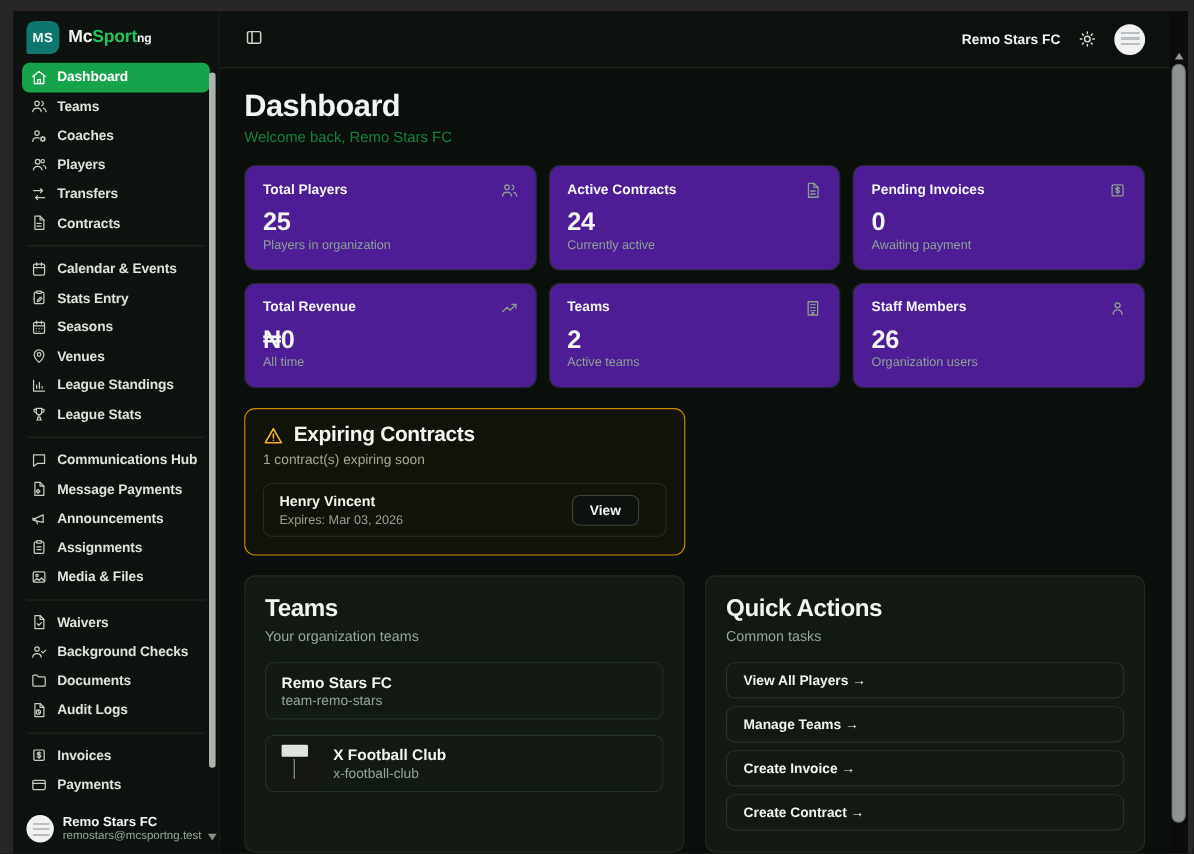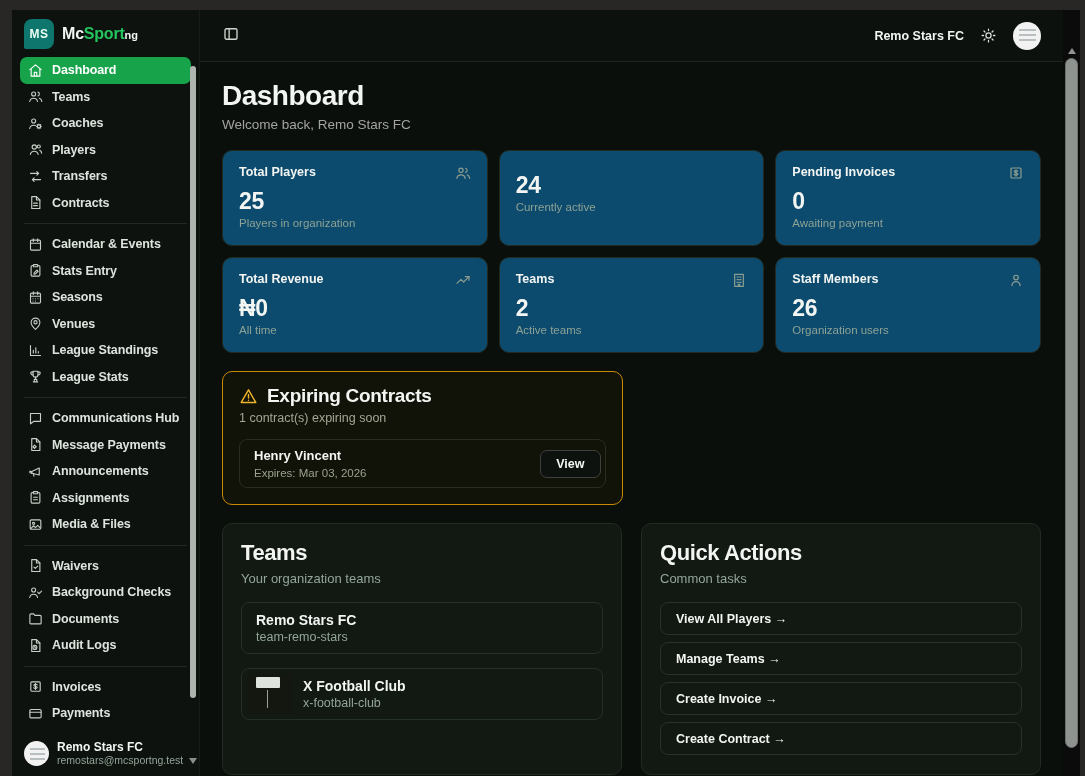--- a/index.html
+++ b/index.html
@@ -49,38 +49,38 @@
   .tb-toggle { width:22px; height:22px; color:#cfd6cf; cursor:pointer; display:flex; }
   .tb-toggle svg { width:18px; height:18px; }
   .tb-right { margin-left:auto; display:flex; align-items:center; gap:16px; }
   .tb-org { font-size:12.5px; font-weight:800; }
   .tb-sun { width:17px; height:17px; color:#d8ded8; cursor:pointer; display:flex; }
   .tb-sun svg { width:17px; height:17px; }
   .av-tb { width:28px; height:28px; cursor:pointer; }
 
   .content { flex:1; padding:12px 22px 0 22px; overflow:hidden; }
   .page-title { font-size:28px; font-weight:800; letter-spacing:-.5px; margin-top:6px; }
-  .page-sub { font-size:13.5px; color:#a3a3a3; margin:5px 0 18px 0; }
+  .page-sub { font-size:13.5px; color:#15803d; margin:5px 0 18px 0; }
 
   .stats-grid { display:grid; grid-template-columns:repeat(3,1fr); gap:11px; margin-bottom:18px; }
-  .stat-card { background:#0c4a6e; border:1px solid #212b22; border-radius:10px; height:96px; padding:14px 16px; }
+  .stat-card { background:#4c1d95; border:1px solid #212b22; border-radius:10px; height:96px; padding:14px 16px; }
   .stat-top { display:flex; align-items:flex-start; justify-content:space-between; }
   .stat-title { font-size:12.5px; font-weight:700; }
   .stat-icon { width:16px; height:16px; color:#8b9d90; display:flex; }
   .stat-icon svg { width:16px; height:16px; }
   .stat-value { font-size:23px; font-weight:800; margin-top:7px; letter-spacing:-.3px; }
   .stat-caption { font-size:11.5px; color:#8da295; margin-top:2px; }
 
   .expiring-card { width:calc(50% - 9px); background:#111308; border:1px solid #ca8a04; border-radius:10px; padding:13px 16px 16px 16px; margin-bottom:18px; }
   .exp-title-row { display:flex; align-items:center; gap:9px; }
   .warn-icon { width:19px; height:19px; color:#f0b429; display:flex; }
   .warn-icon svg { width:19px; height:19px; }
   .exp-title { font-size:19px; font-weight:800; letter-spacing:-.3px; }
   .exp-sub { font-size:12.5px; color:#a4a794; margin-top:4px; }
-  .expiring-item { margin-top:14px; border:1px solid #2b2c20; border-radius:8px; padding:8px 4px 8px 14px; display:flex; align-items:center; }
+  .expiring-item { margin-top:14px; border:1px solid #2b2c20; border-radius:8px; padding:8px 24px 8px 14px; display:flex; align-items:center; }
   .item-name { font-size:13px; font-weight:800; }
   .item-sub { font-size:11.5px; color:#9aa28f; margin-top:4px; }
   .view-btn { margin-left:auto; background:#0e120e; color:#f2f5f2; border:1px solid #3d423c; border-radius:7px;
               font-family:inherit; font-size:12.5px; font-weight:800; padding:6px 15px; cursor:pointer; }
 
   .bottom-grid { display:grid; grid-template-columns:1fr 1fr; gap:19px; }
   .panel { background:#121812; border:1px solid #212b22; border-radius:10px; height:252px; padding:16px 18px; }
   .panel-title { font-size:22px; font-weight:800; letter-spacing:-.4px; }
   .panel-sub { font-size:13px; color:#93a79a; margin-top:5px; }
 
@@ -391,20 +391,30 @@
                   <path d="M2.8 20c.4-3.4 3-5.3 6.2-5.3s5.8 1.9 6.2 5.3"></path>
                   <path d="M15.8 4.9a3.2 3.2 0 0 1 0 6.2"></path>
                   <path d="M18.2 14.9c2.3.7 3.6 2.5 3.9 5.1"></path>
                 </svg>
               </span>
             </div>
             <div class="stat-value">25</div>
             <div class="stat-caption">Players in organization</div>
           </div>
           <div class="stat-card">
+            <div class="stat-top">
+              <span class="stat-title">Active Contracts</span>
+              <span class="stat-icon">
+                <svg viewBox="0 0 24 24" fill="none" stroke="currentColor" stroke-width="1.8" stroke-linecap="round" stroke-linejoin="round">
+                  <path d="M6 2.5h7.5L19 8v13.5H6z"></path>
+                  <path d="M13.5 2.5V8H19"></path>
+                  <path d="M9 13h6M9 17h6"></path>
+                </svg>
+              </span>
+            </div>
             <div class="stat-value">24</div>
             <div class="stat-caption">Currently active</div>
           </div>
           <div class="stat-card">
             <div class="stat-top">
               <span class="stat-title">Pending Invoices</span>
               <span class="stat-icon">
                 <svg viewBox="0 0 24 24" fill="none" stroke="currentColor" stroke-width="1.8" stroke-linecap="round" stroke-linejoin="round">
                   <rect x="4.5" y="4.5" width="15" height="15" rx="1.5"></rect>
                   <path d="M12 7.2v9.6"></path>

